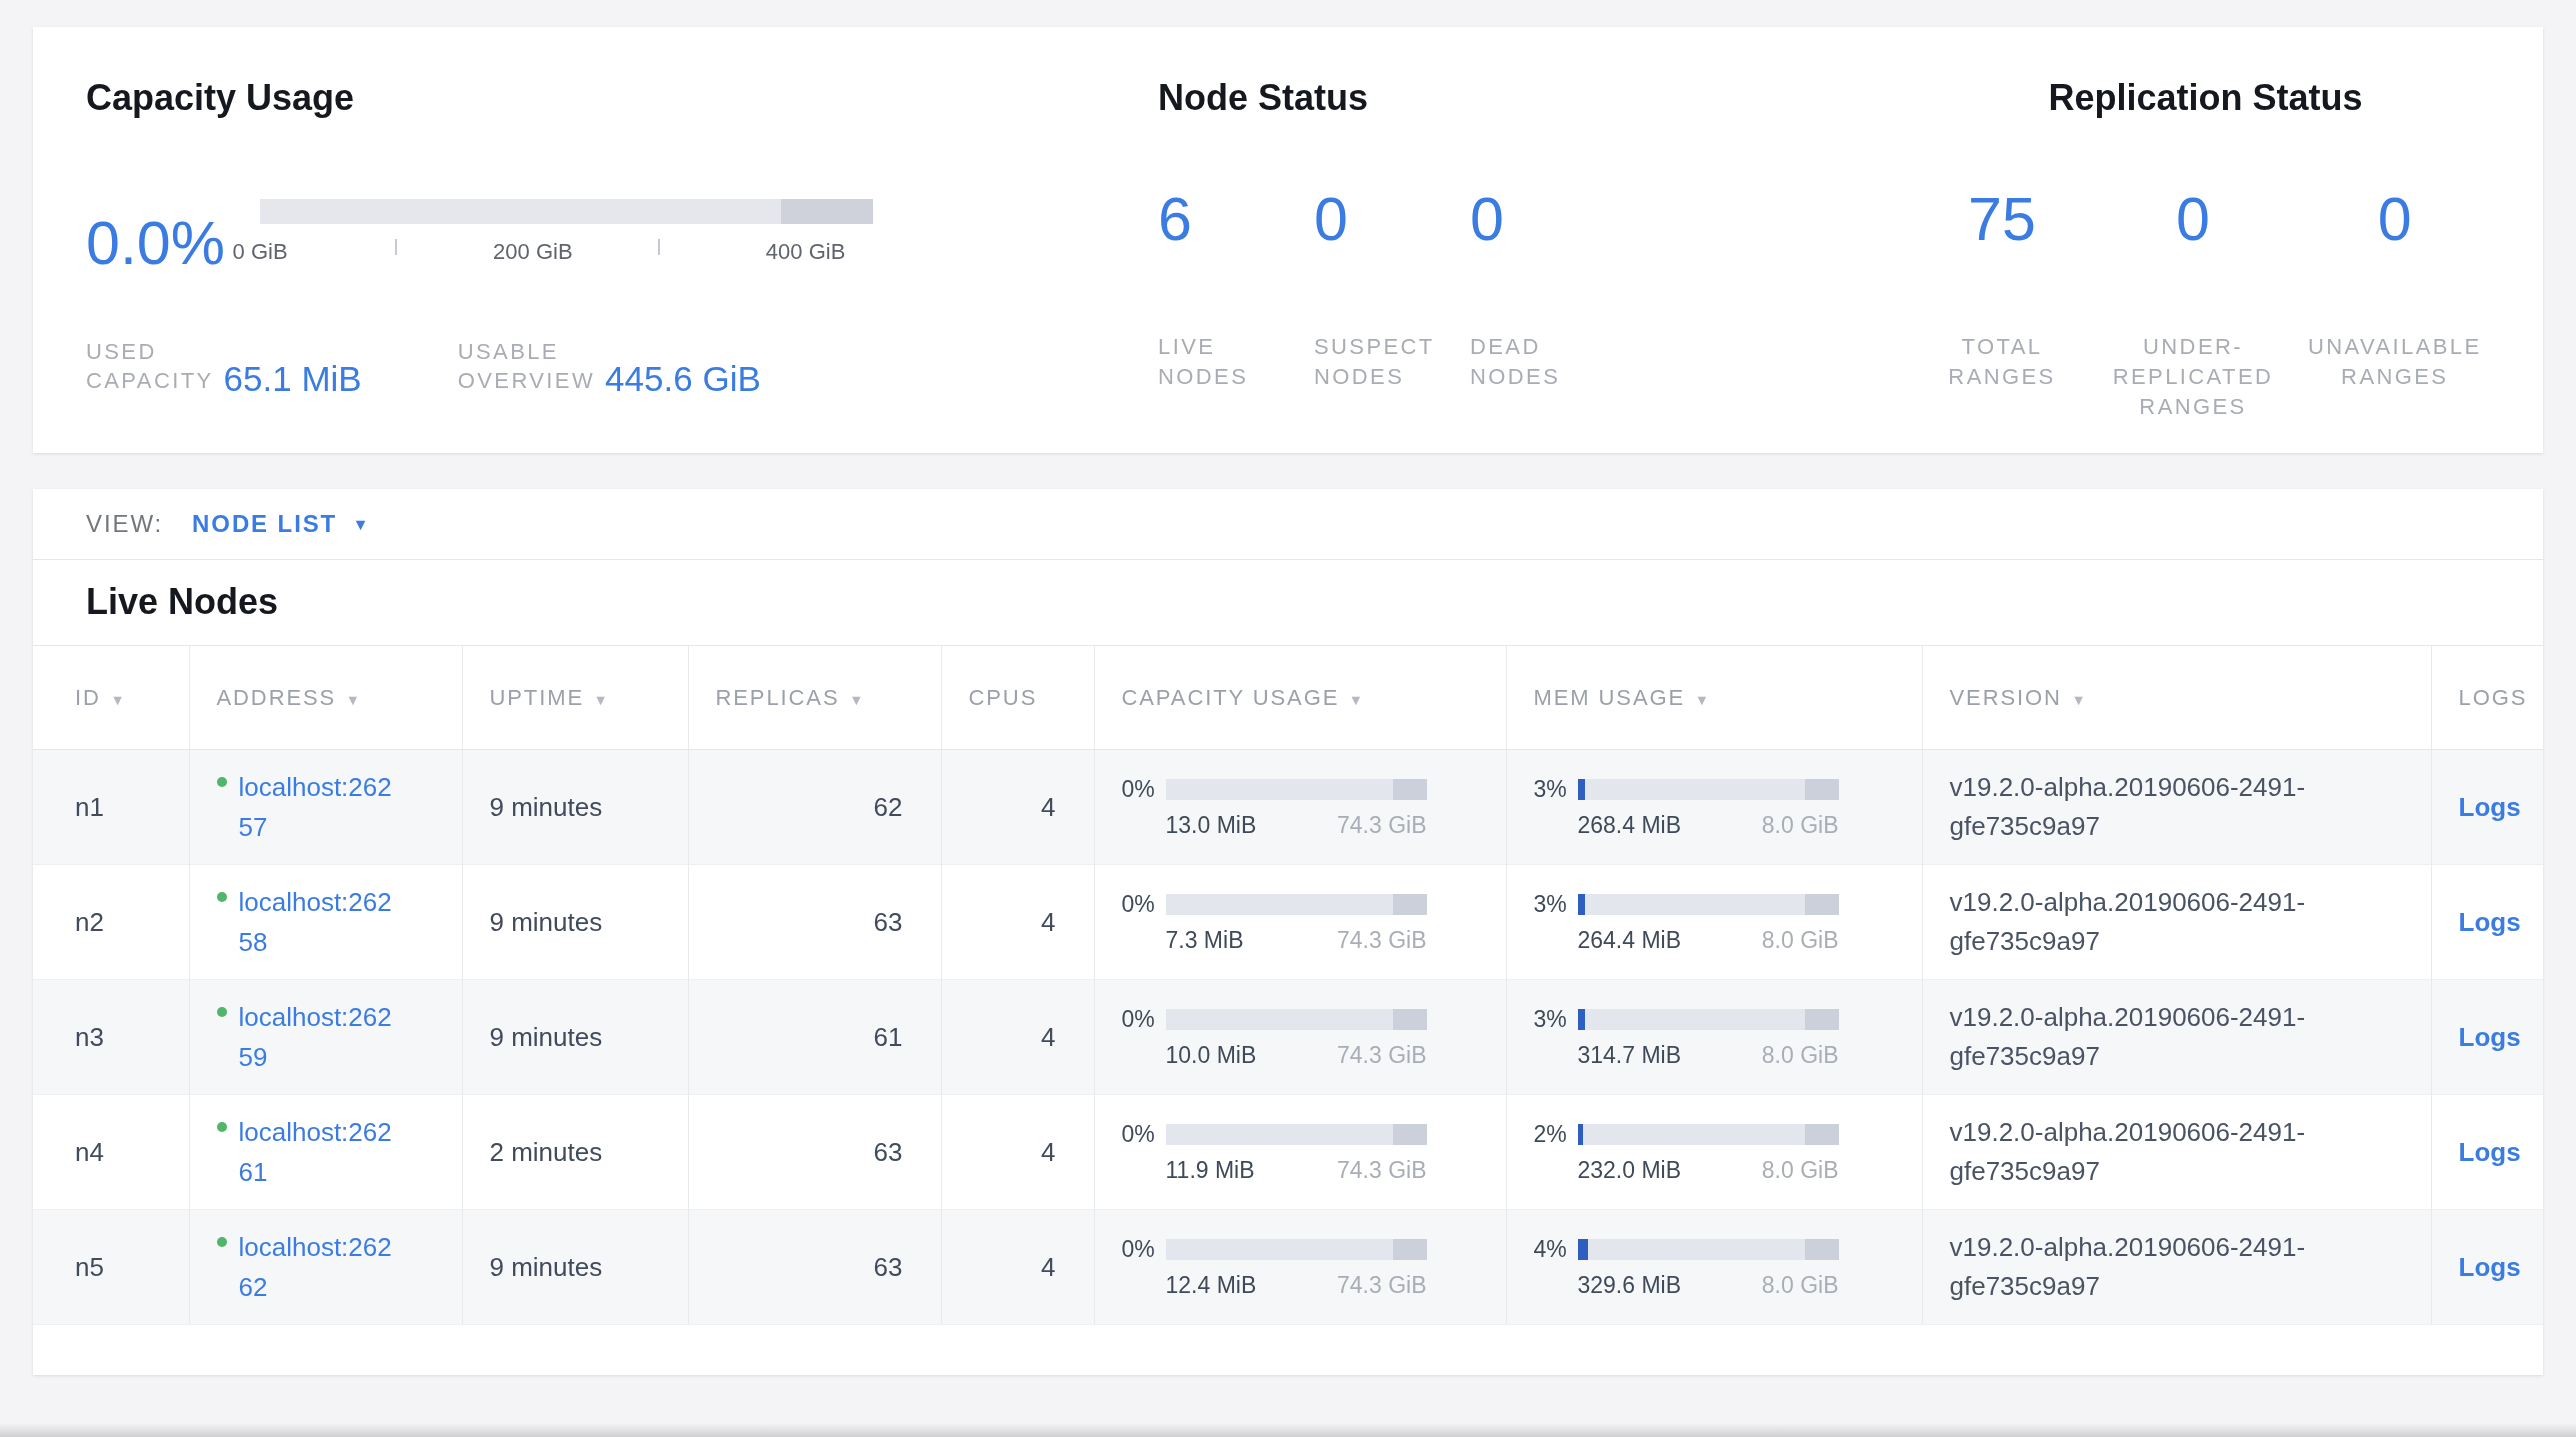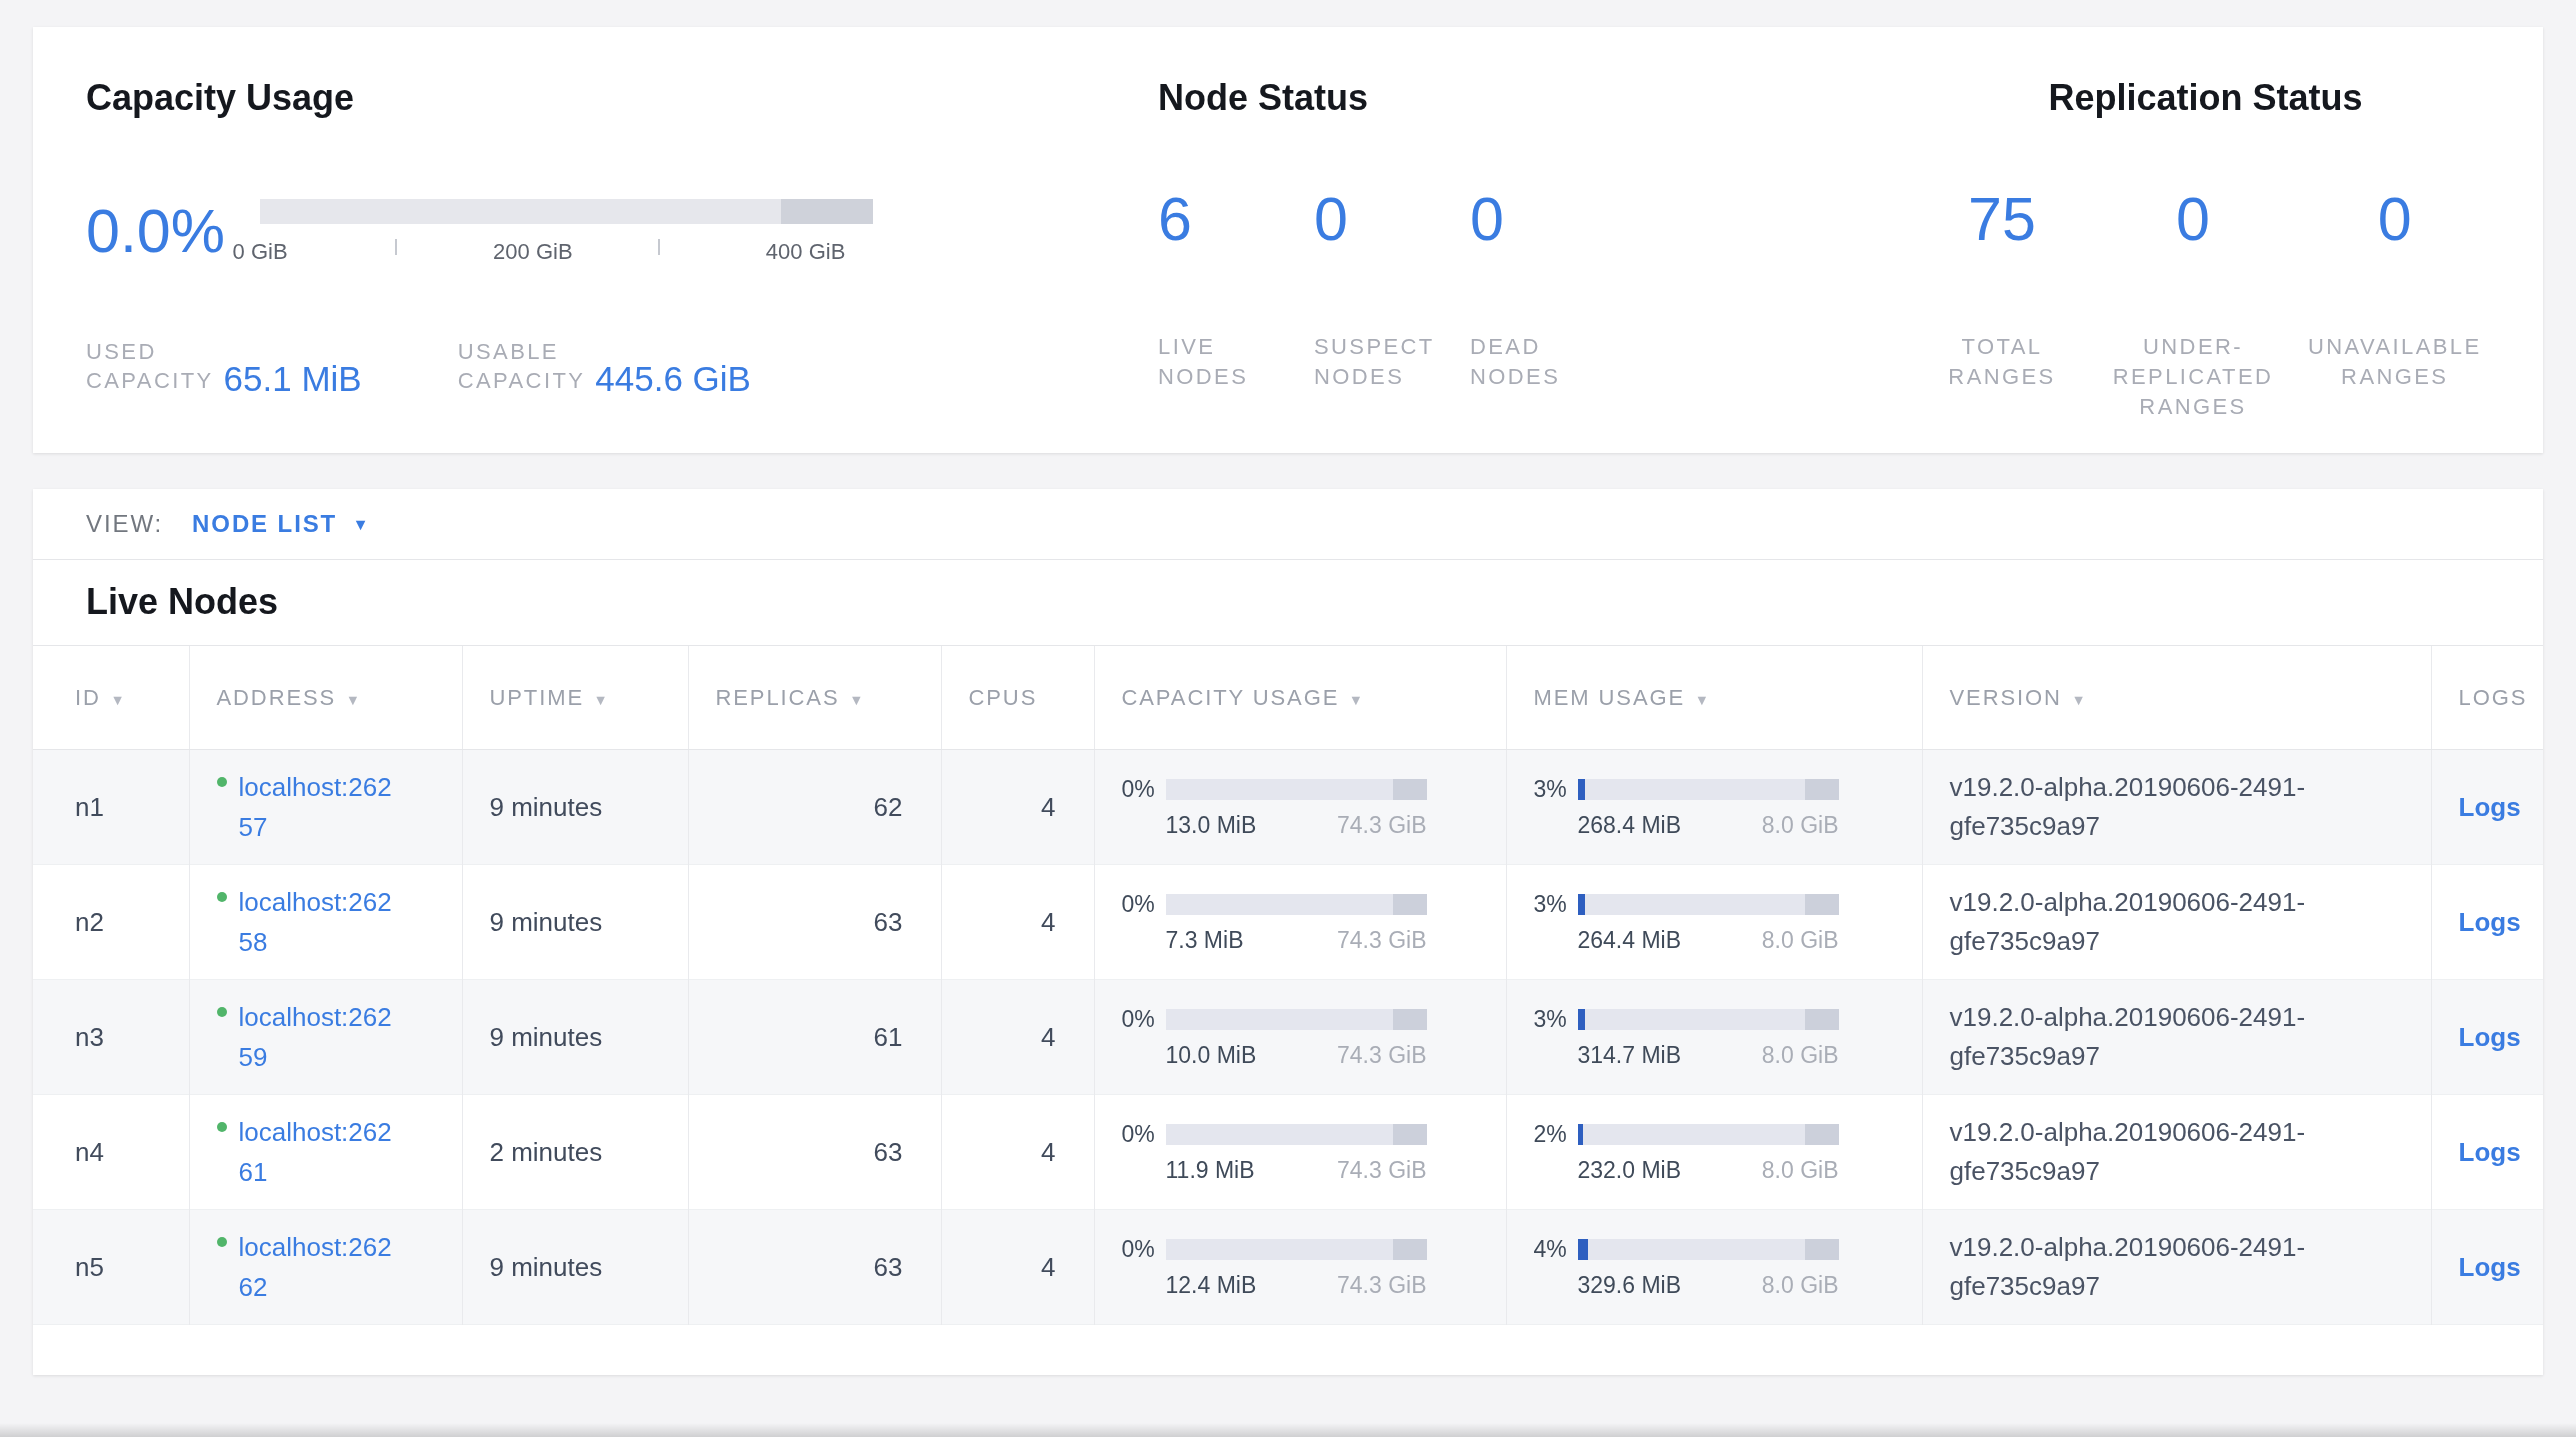--- a/index.html
+++ b/index.html
@@ -26,21 +26,21 @@
   .summary-card {
     height:426px;
     padding:50px 58px 0 53px;
     display:flex;
   }
   .summary-card h2, .live-title {
     font-size:36px; font-weight:700; color:#15181e; line-height:1.15;
   }
 
   .sec-capacity { width:1072px; flex:none; }
-  .cap-flex { display:flex; margin-top:71px; align-items:center; }
+  .cap-flex { display:flex; margin-top:71px; align-items:flex-end; }
   .big-num {
     font-size:61px; color:#3a7ce1; line-height:1; font-weight:400;
   }
   .cap-chart { margin-left:35px; padding-top:9.6px; }
   .cap-bar {
     width:613px; height:25px; background:#e6e7ec; position:relative;
   }
   .cap-bar::after {
     content:''; position:absolute; right:0; top:0; bottom:0;
     width:15%; background:#cfd2da;
@@ -183,21 +183,21 @@
         </div>
       </div>
       <div class="cap-stats">
         <div class="stat">
           <div class="stat-label">USED
 CAPACITY</div>
           <div class="stat-value">65.1 MiB</div>
         </div>
         <div class="stat">
           <div class="stat-label">USABLE
-CAPACITY</div>
+OVERVIEW</div>
           <div class="stat-value">445.6 GiB</div>
         </div>
       </div>
     </div>
 
     <div class="sec-nodes">
       <h2>Node Status</h2>
       <div class="metrics">
         <div class="metric">
           <div class="big-num">6</div>

